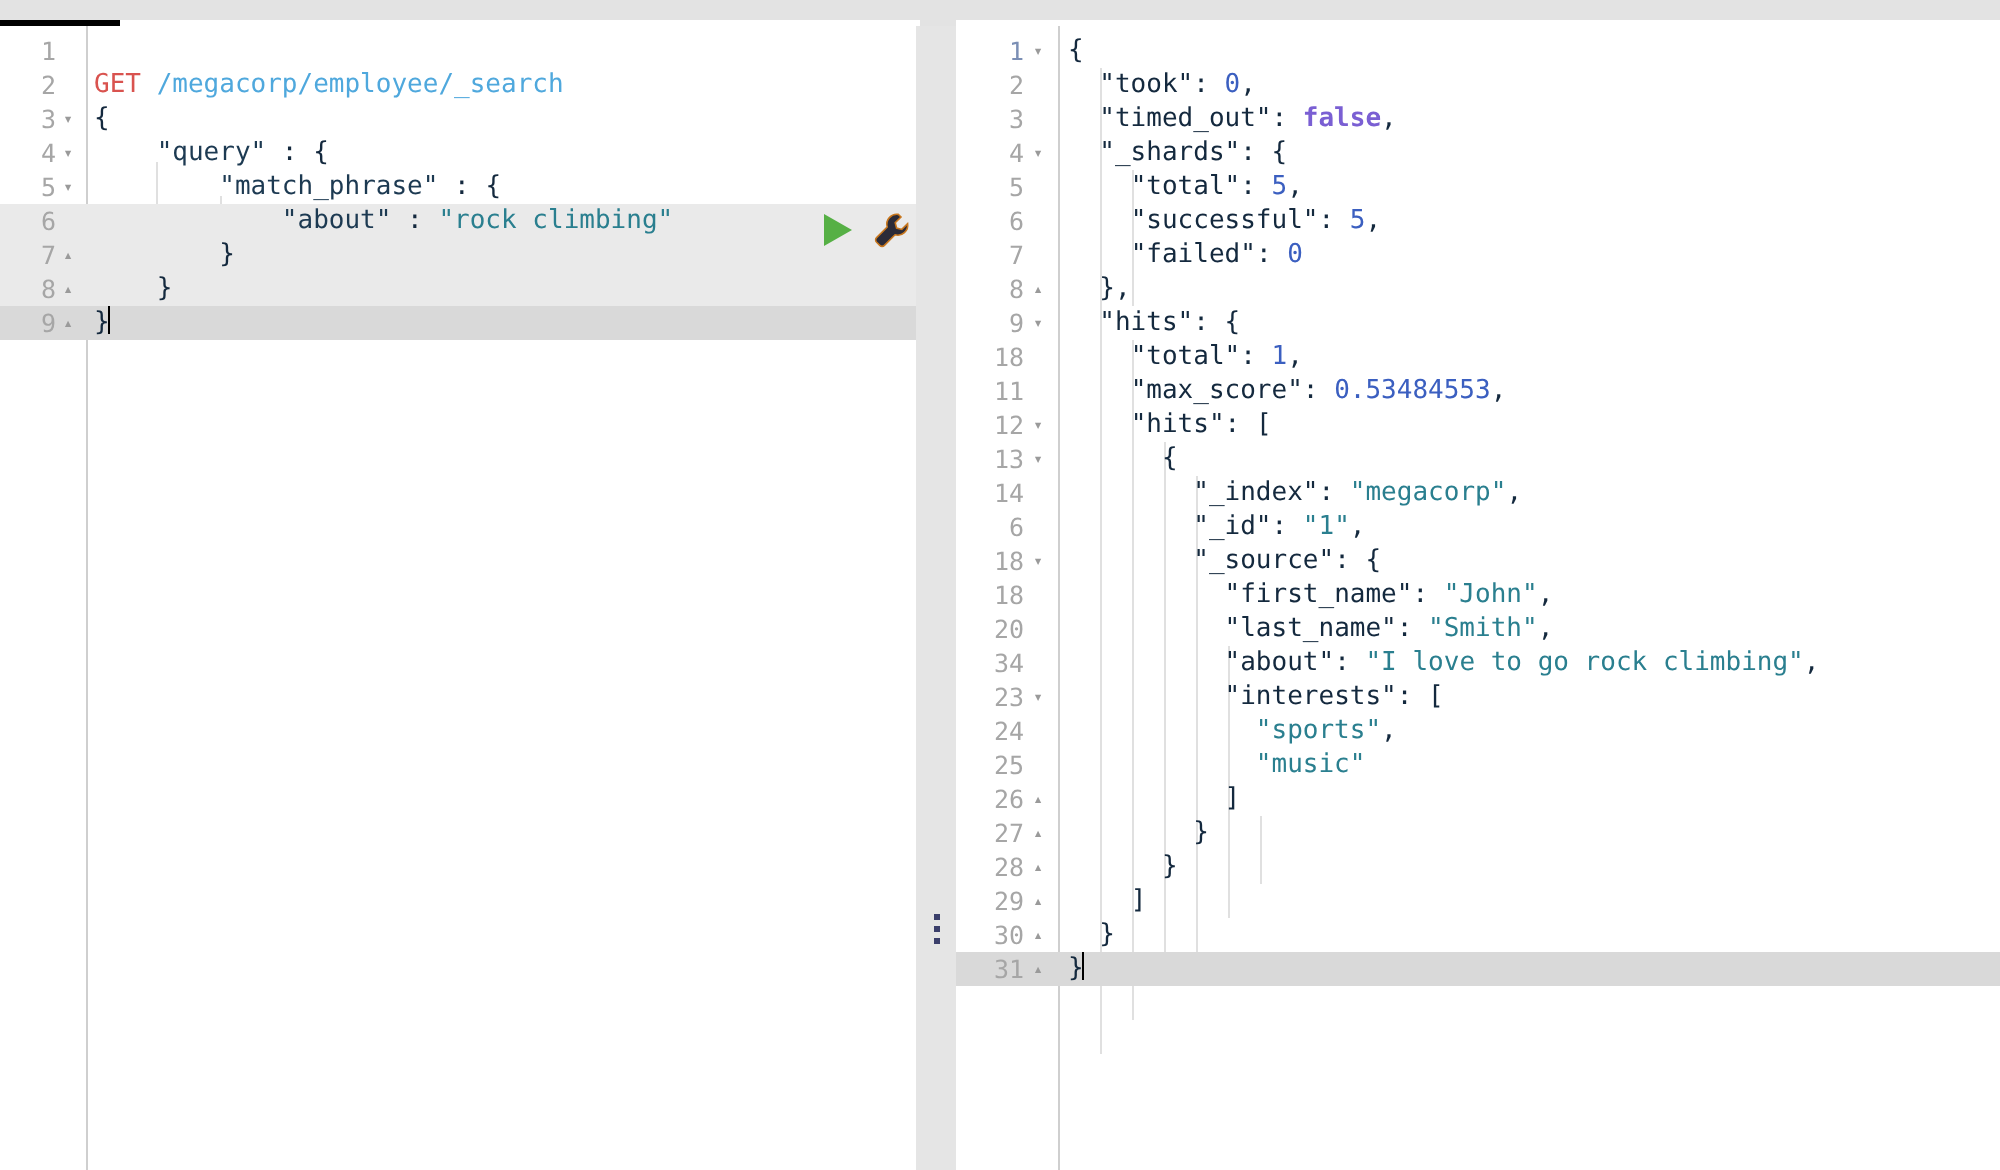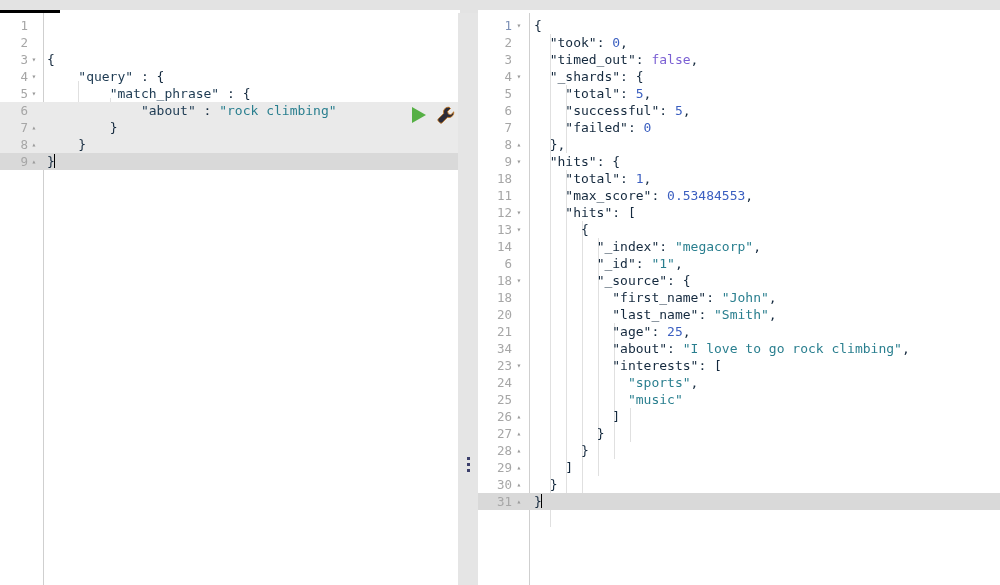--- a/index.html
+++ b/index.html
@@ -145,21 +145,21 @@
     display: block;
   }
 
   
   .t-method  { color: #d9534f; }
   .t-url     { color: #4fa8dd; }
   .t-key     { color: #1d3a52; }
   .t-rkey    { color: #14293e; }
   .t-str     { color: #2a7f8f; }
   .t-num     { color: #3b5fc0; }
-  .t-bool    { color: #7a5fd3; }
+  .t-bool    { color: #7a5fd3; font-weight: bold; }
   .t-punc    { color: #14293e; }
 
   .cursor {
     display: inline-block;
     width: 1px; height: 14px;
     background: #000;
     vertical-align: -2px;
     margin-left: -1px;
   }
 
@@ -197,21 +197,21 @@
       <div class="indent-guides">
         <b style="left:78px;top:68px;height:51px;"></b>
         <b style="left:110px;top:85px;height:34px;"></b>
         <b style="left:142px;top:102px;height:17px;"></b>
       </div>
       <div class="gutter">
         <div class="gutter-rule"></div>
       </div>
       <div class="rows" id="request-rows">
           <div class="row"><span class="lineno">1</span><span class="code"></span></div>
-          <div class="row"><span class="lineno">2</span></div>
+          <div class="row"><span class="lineno">2</span><span class="code"><span class="t-method">GET</span><span class="t-punc"> </span><span class="t-url">/megacorp/employee/_search</span></span></div>
           <div class="row"><span class="lineno">3</span><span class="fold">▾</span><span class="code"><span class="t-punc">{</span></span></div>
           <div class="row"><span class="lineno">4</span><span class="fold">▾</span><span class="code"><span class="t-punc">    </span><span class="t-key">"query"</span><span class="t-punc"> : </span><span class="t-punc">{</span></span></div>
           <div class="row"><span class="lineno">5</span><span class="fold">▾</span><span class="code"><span class="t-punc">        </span><span class="t-key">"match_phrase"</span><span class="t-punc"> : </span><span class="t-punc">{</span></span></div>
           <div class="row range-sel"><span class="lineno">6</span><span class="code"><span class="t-punc">            </span><span class="t-key">"about"</span><span class="t-punc"> : </span><span class="t-str">"rock climbing"</span></span></div>
           <div class="row range-sel"><span class="lineno">7</span><span class="fold">▴</span><span class="code"><span class="t-punc">        </span><span class="t-punc">}</span></span></div>
           <div class="row range-sel"><span class="lineno">8</span><span class="fold">▴</span><span class="code"><span class="t-punc">    </span><span class="t-punc">}</span></span></div>
           <div class="row active-line"><span class="lineno">9</span><span class="fold">▴</span><span class="code"><span class="t-punc">}</span><span class="cursor"></span></span></div>
         </div>
     </div>
   </div>
@@ -259,21 +259,20 @@
           <div class="row"><span class="lineno">9</span><span class="fold">▾</span><span class="code"><span class="t-punc">  </span><span class="t-rkey">"hits"</span><span class="t-punc">: </span><span class="t-punc">{</span></span></div>
           <div class="row"><span class="lineno">18</span><span class="code"><span class="t-punc">    </span><span class="t-rkey">"total"</span><span class="t-punc">: </span><span class="t-num">1</span><span class="t-punc">,</span></span></div>
           <div class="row"><span class="lineno">11</span><span class="code"><span class="t-punc">    </span><span class="t-rkey">"max_score"</span><span class="t-punc">: </span><span class="t-num">0.53484553</span><span class="t-punc">,</span></span></div>
           <div class="row"><span class="lineno">12</span><span class="fold">▾</span><span class="code"><span class="t-punc">    </span><span class="t-rkey">"hits"</span><span class="t-punc">: </span><span class="t-punc">[</span></span></div>
           <div class="row"><span class="lineno">13</span><span class="fold">▾</span><span class="code"><span class="t-punc">      </span><span class="t-punc">{</span></span></div>
           <div class="row"><span class="lineno">14</span><span class="code"><span class="t-punc">        </span><span class="t-rkey">"_index"</span><span class="t-punc">: </span><span class="t-str">"megacorp"</span><span class="t-punc">,</span></span></div>
           <div class="row"><span class="lineno">6</span><span class="code"><span class="t-punc">        </span><span class="t-rkey">"_id"</span><span class="t-punc">: </span><span class="t-str">"1"</span><span class="t-punc">,</span></span></div>
           <div class="row"><span class="lineno">18</span><span class="fold">▾</span><span class="code"><span class="t-punc">        </span><span class="t-rkey">"_source"</span><span class="t-punc">: </span><span class="t-punc">{</span></span></div>
           <div class="row"><span class="lineno">18</span><span class="code"><span class="t-punc">          </span><span class="t-rkey">"first_name"</span><span class="t-punc">: </span><span class="t-str">"John"</span><span class="t-punc">,</span></span></div>
           <div class="row"><span class="lineno">20</span><span class="code"><span class="t-punc">          </span><span class="t-rkey">"last_name"</span><span class="t-punc">: </span><span class="t-str">"Smith"</span><span class="t-punc">,</span></span></div>
-          <div class="row"><span class="lineno">21</span><span class="code"><span class="t-punc">          </span><span class="t-rkey">"age"</span><span class="t-punc">: </span><span class="t-num">25</span><span class="t-punc">,</span></span></div>
           <div class="row"><span class="lineno">34</span><span class="code"><span class="t-punc">          </span><span class="t-rkey">"about"</span><span class="t-punc">: </span><span class="t-str">"I love to go rock climbing"</span><span class="t-punc">,</span></span></div>
           <div class="row"><span class="lineno">23</span><span class="fold">▾</span><span class="code"><span class="t-punc">          </span><span class="t-rkey">"interests"</span><span class="t-punc">: </span><span class="t-punc">[</span></span></div>
           <div class="row"><span class="lineno">24</span><span class="code"><span class="t-punc">            </span><span class="t-str">"sports"</span><span class="t-punc">,</span></span></div>
           <div class="row"><span class="lineno">25</span><span class="code"><span class="t-punc">            </span><span class="t-str">"music"</span></span></div>
           <div class="row"><span class="lineno">26</span><span class="fold">▴</span><span class="code"><span class="t-punc">          </span><span class="t-punc">]</span></span></div>
           <div class="row"><span class="lineno">27</span><span class="fold">▴</span><span class="code"><span class="t-punc">        </span><span class="t-punc">}</span></span></div>
           <div class="row"><span class="lineno">28</span><span class="fold">▴</span><span class="code"><span class="t-punc">      </span><span class="t-punc">}</span></span></div>
           <div class="row"><span class="lineno">29</span><span class="fold">▴</span><span class="code"><span class="t-punc">    </span><span class="t-punc">]</span></span></div>
           <div class="row"><span class="lineno">30</span><span class="fold">▴</span><span class="code"><span class="t-punc">  </span><span class="t-punc">}</span></span></div>
           <div class="row active-line"><span class="lineno">31</span><span class="fold">▴</span><span class="code"><span class="t-punc">}</span><span class="cursor"></span></span></div>

